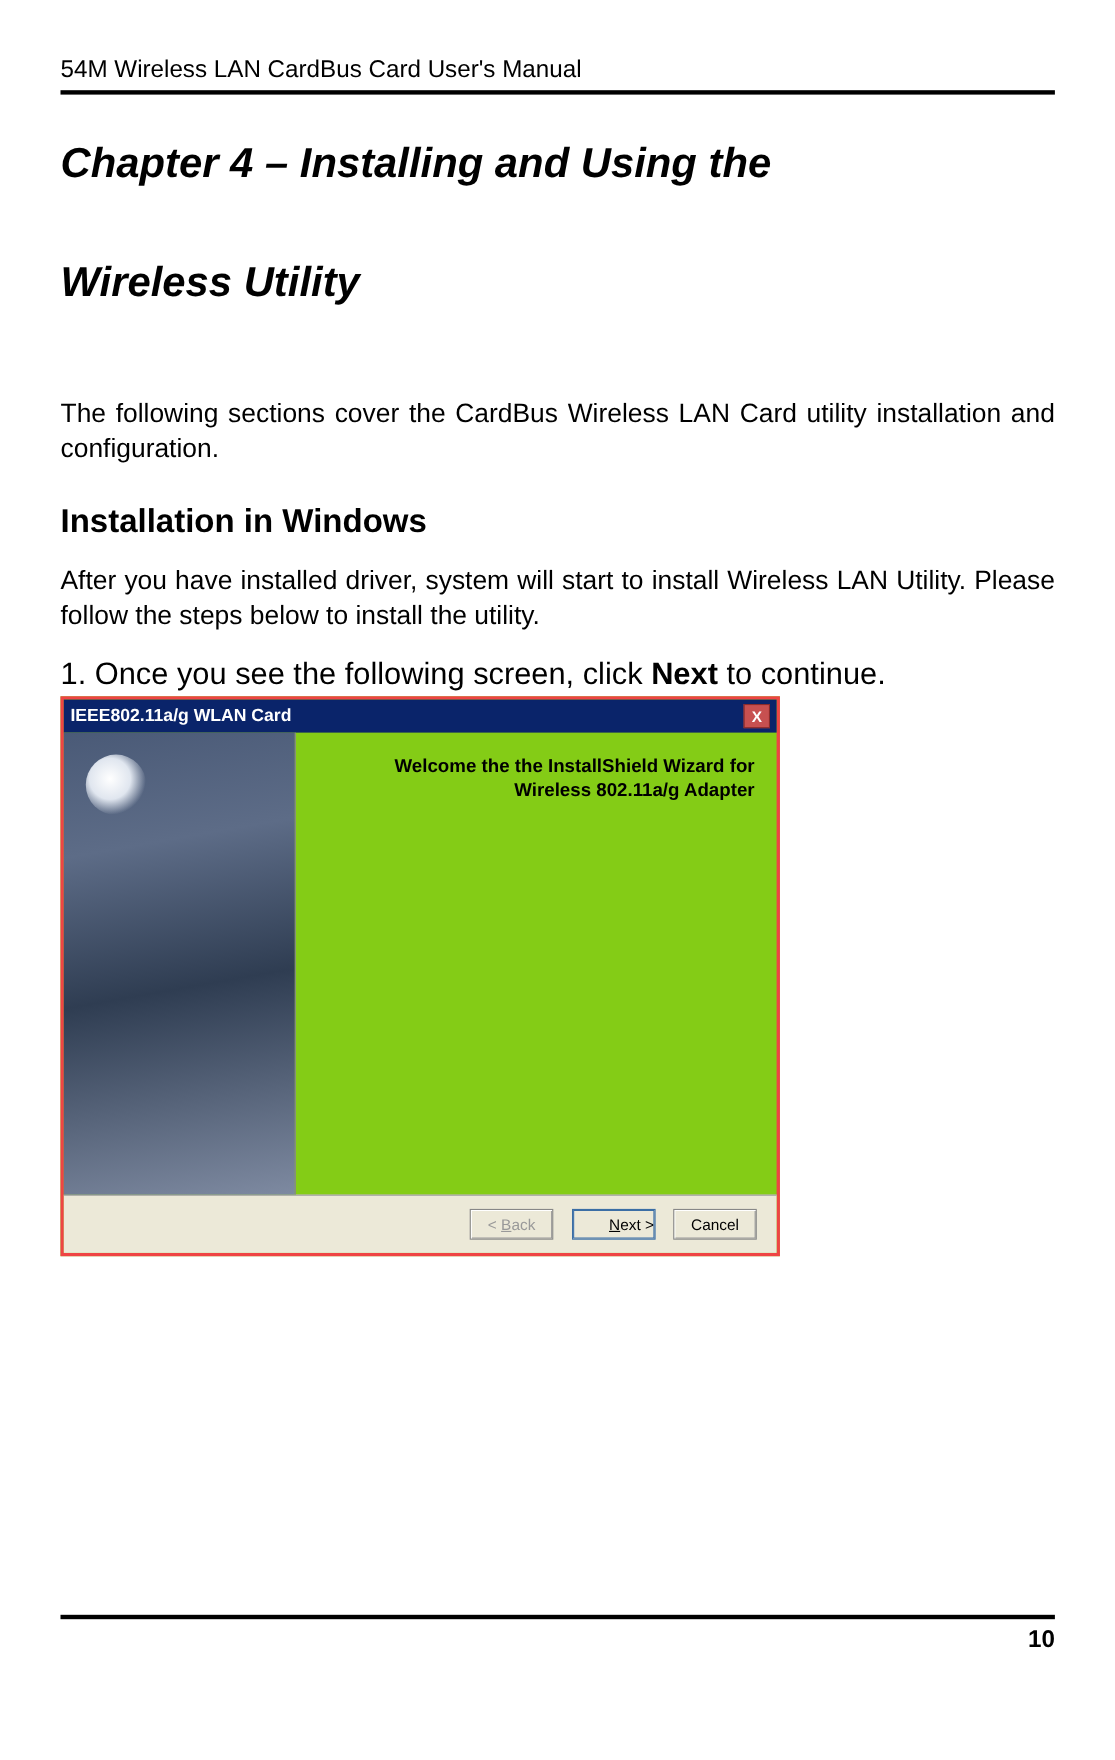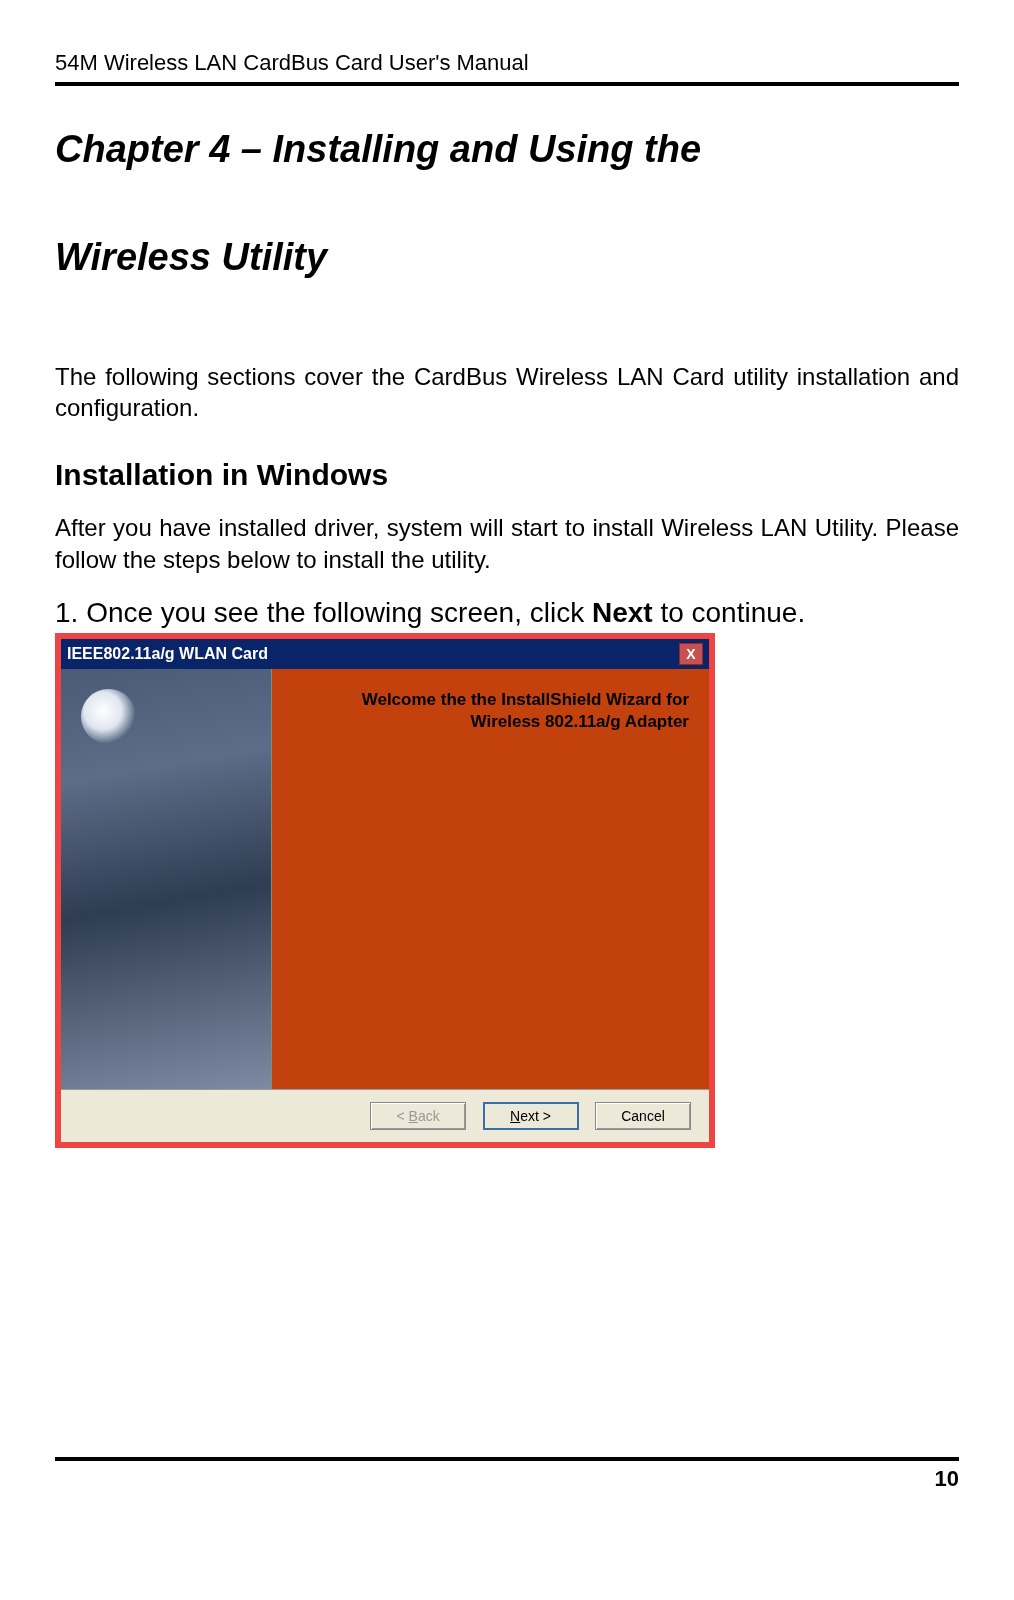--- a/index.html
+++ b/index.html
@@ -47,22 +47,22 @@
       line-height: 1.3;
       margin: 10px 0 2px 0;
       padding-left: 30px;
       text-indent: -30px;
     }
     .bold {
       font-weight: bold;
     }
     .dialog {
       width: 648px;
-      border: 6px solid #ef4444;
-      background: #c2410c;
+      border: 3px solid #ef4444;
+      background: #84cc16;
       margin: 0 0 0 0;
     }
     .dlg-titlebar {
       background: #0a246a;
       color: #fff;
       font-weight: bold;
       font-size: 16px;
       padding: 4px 6px;
       display: flex;
       justify-content: space-between;
@@ -115,46 +115,47 @@
       line-height: 1.4;
     }
     .dlg-buttons {
       border-top: 1px solid #999;
       padding: 12px 18px;
       text-align: right;
       background: #ece9d8;
     }
     .dlg-button {
       display: inline-block;
-      width: 96px;
+      width: 76px;
       height: 28px;
       line-height: 26px;
       text-align: center;
       background: #ece9d8;
       border: 1px solid #888;
       font-size: 14px;
       margin-left: 12px;
       font-family: Tahoma, Arial, sans-serif;
       box-sizing: border-box;
       vertical-align: middle;
       box-shadow: 1px 1px 0 #fff inset, -1px -1px 0 #999 inset;
     }
     .dlg-button.default {
       border: 1px solid #3b6ea5;
       box-shadow: 0 0 0 1px #3b6ea5 inset, 1px 1px 0 #fff inset;
+      text-align: right;
     }
     .dlg-button.disabled {
       color: #999;
     }
     .dlg-button .underline {
       text-decoration: underline;
     }
     .footer {
       position: absolute;
-      bottom: 28px;
+      bottom: 17px;
       left: 55px; right: 55px;
     }
     .footer-line {
       border-top: 4px solid #000;
     }
     .page-number {
       text-align: right;
       font-weight: bold;
       font-size: 22px;
       margin-top: 5px;

